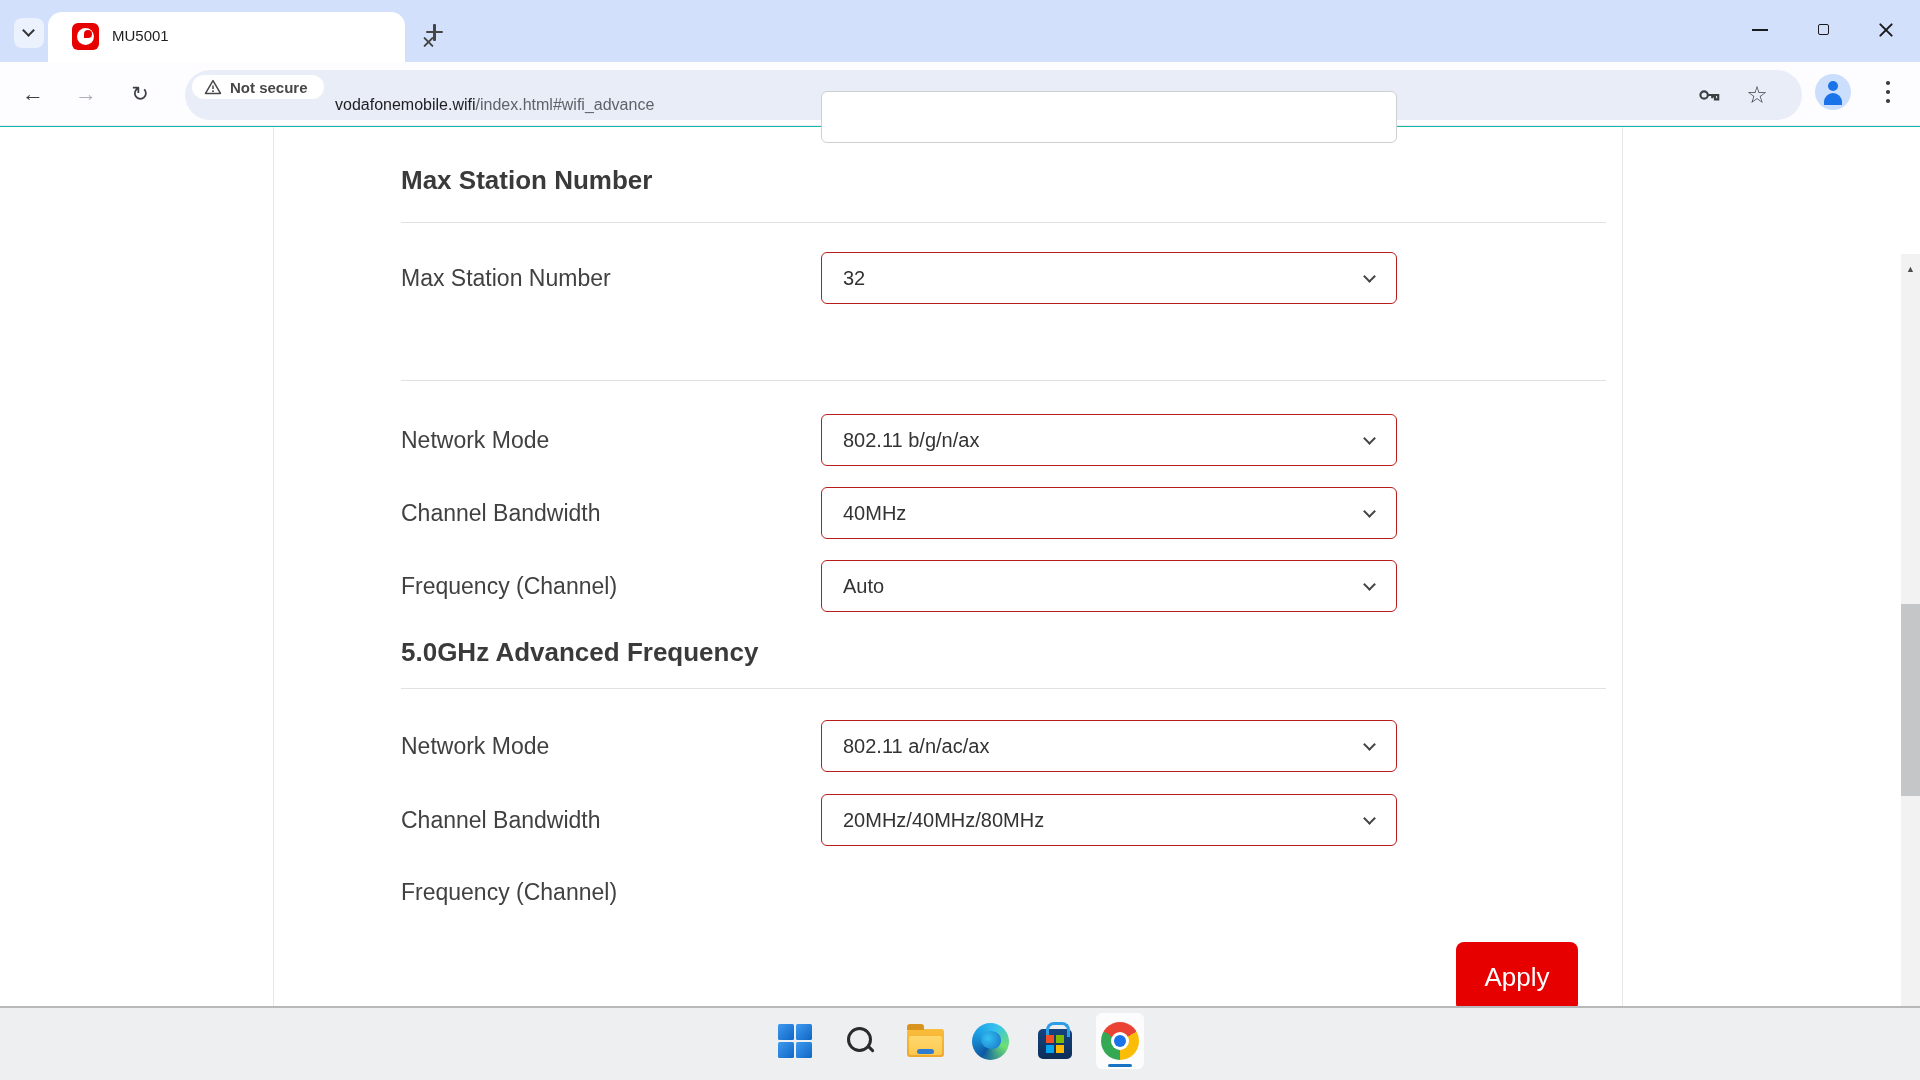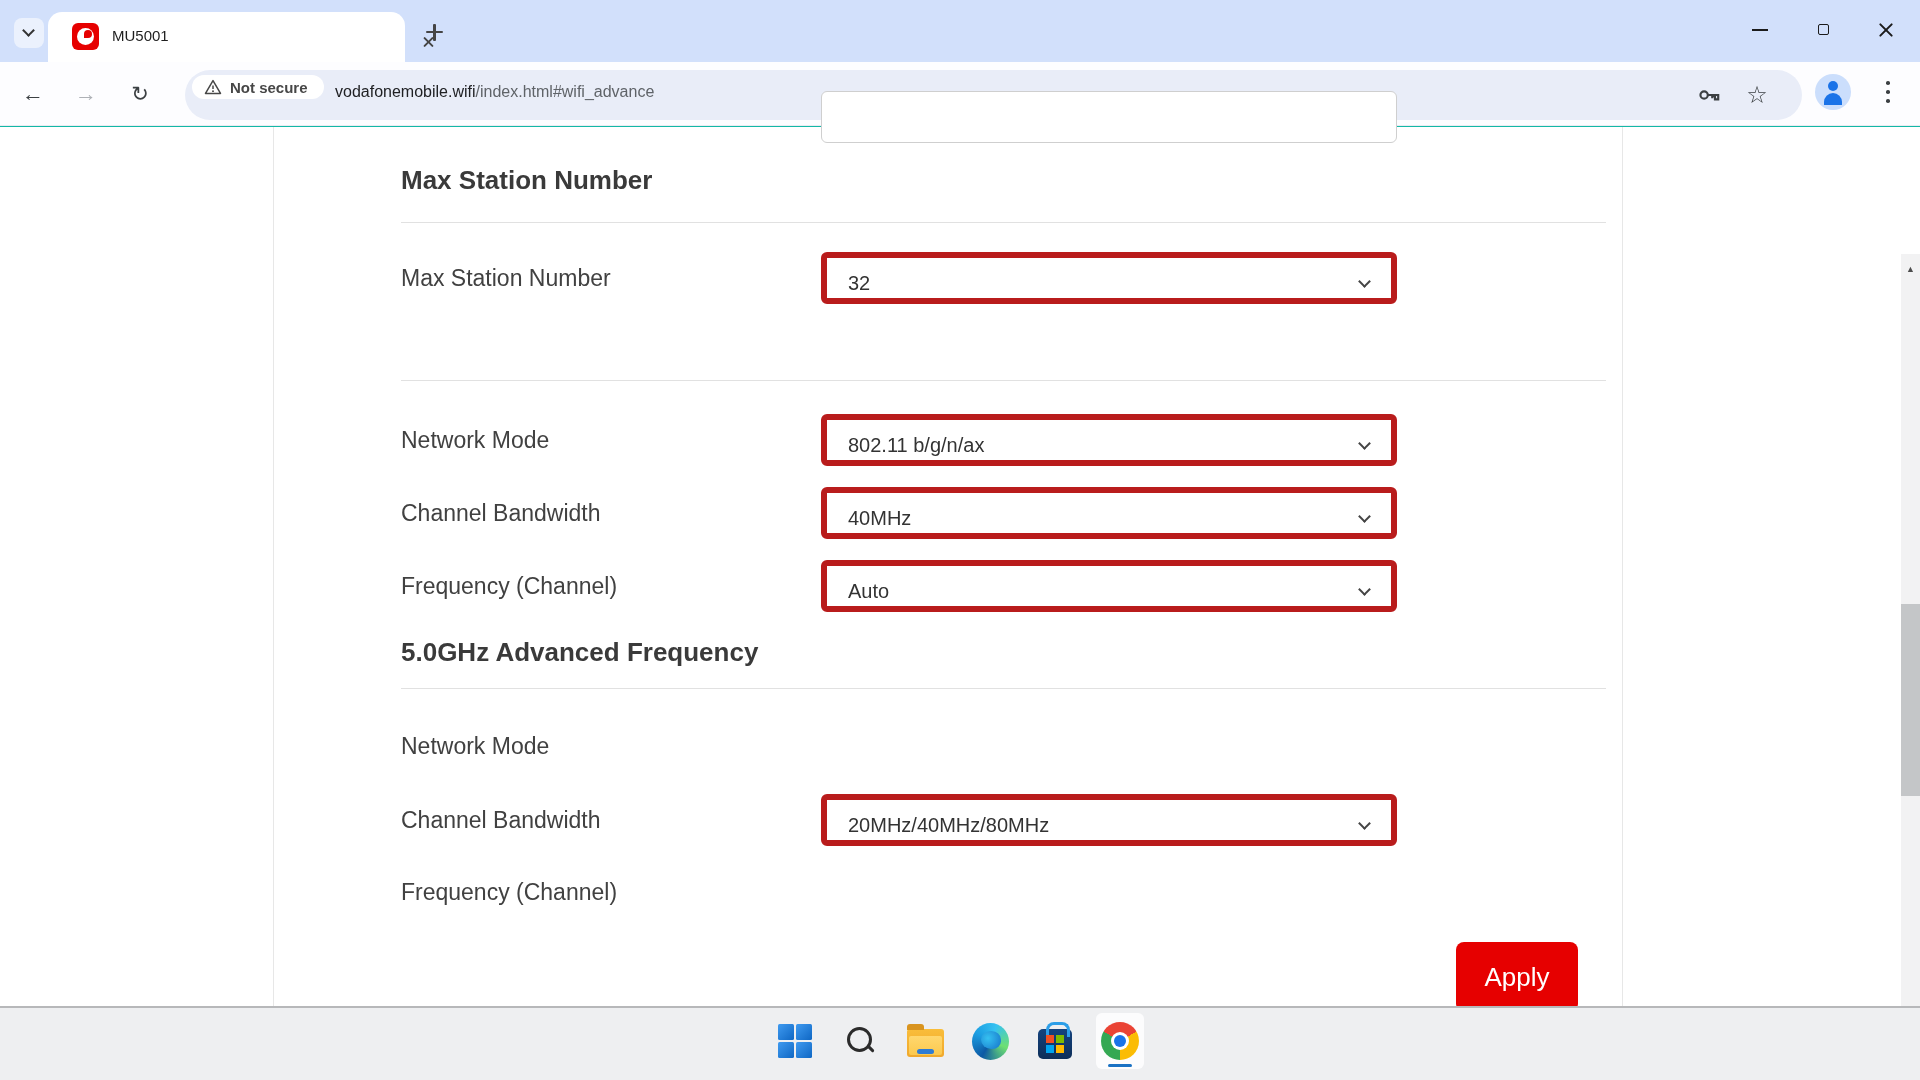--- a/index.html
+++ b/index.html
@@ -36,21 +36,21 @@
   .close-glyph .xbar { width:18px; top:8px; left:0; background:#1b1b1b; }
 
   .toolbar { position:absolute; left:0; top:62px; width:1920px; height:64px; background:#fdfdff; border-bottom:1px solid #e9ebf2; }
   .navbtn { position:absolute; top:12px; width:40px; height:40px; font-size:22px; color:#3c4043;
             display:flex; align-items:center; justify-content:center; border-radius:50%; }
   .navbtn.back { left:13px; } .navbtn.fwd { left:66px; color:#aeb1b6; } .navbtn.reload { left:120px; font-size:21px; }
   .omnibox { position:absolute; left:185px; top:8px; width:1617px; height:50px; background:#e9edf8; border-radius:25px; }
   .notsecure-chip { position:absolute; left:7px; top:5px; height:24px; background:#fff; border-radius:20px;
                     display:flex; align-items:center; padding:0 16px 0 12px; gap:8px; }
   .notsecure-label { font-size:15px; font-weight:bold; color:#474747; }
-  .url { position:absolute; left:150px; top:13px; font-size:16px; color:#202124; white-space:nowrap; }
+  .url { position:absolute; left:150px; top:26px; font-size:16px; color:#202124; white-space:nowrap; }
   .url .path { color:#5f6368; }
   .omni-icon { position:absolute; top:11px; width:28px; height:28px; display:flex; align-items:center; justify-content:center; }
   .omni-icon.key { left:1510px; }
   .omni-icon.star { left:1558px; font-size:24px; color:#3c4043; }
   .avatar { position:absolute; left:1815px; top:12px; width:36px; height:36px; border-radius:50%; background:#cbdefc; overflow:hidden; }
   .avatar::before { content:""; position:absolute; left:13px; top:7px; width:10px; height:10px; background:#1a73e8; border-radius:50%; }
   .avatar::after { content:""; position:absolute; left:9px; top:19px; width:18px; height:12px; background:#1a73e8; border-radius:9px 9px 0 0; }
   .menu-dots { position:absolute; left:1880px; top:17px; width:16px; height:26px; display:flex; flex-direction:column; align-items:center; justify-content:space-between; padding:2px 0; }
   .dot { width:3.6px; height:3.6px; background:#3c4043; border-radius:50%; }
 
@@ -58,21 +58,21 @@
   .viewport { position:absolute; left:0; top:127px; width:1920px; height:879px; background:#fff; }
   .content { position:absolute; left:273px; top:0; width:1350px; height:879px; background:#fff;
              border-left:1px solid #e7e7e7; border-right:1px solid #e7e7e7; }
   .cut-select { position:absolute; left:547px; top:-36px; width:576px; height:52px;
                 border:1px solid #cfcfcf; border-radius:6px; background:#fff; }
   .sec-heading { position:absolute; left:127px; font-size:26px; font-weight:bold; color:#3a3a3a; }
   .sec-divider { position:absolute; left:127px; width:1205px; height:1px; background:#e1e1e1; }
   .field-row { position:absolute; left:127px; width:1205px; height:52px; }
   .field-label { position:absolute; left:0; top:0; height:52px; line-height:52px; font-size:23px; color:#414141; }
   .sel { position:absolute; left:420px; top:0; width:576px; height:52px; background:#fff;
-         border:6px solid #b91c1c; border-radius:6px; font-size:20px; color:#333;
+         border:1px solid #b91c1c; border-radius:6px; font-size:20px; color:#333;
          line-height:50px; padding-left:21px; }
   .sel .chev { position:absolute; right:22px; top:19px; border-color:#444; }
   .sel.focused { border:2px solid #e60000; line-height:48px; box-shadow:0 0 10px rgba(90,150,255,.5); }
   .apply-btn { position:absolute; left:1182px; top:815px; width:122px; height:70px; background:#e60000;
                border:none; border-radius:8px; color:#fff; font-size:26px; font-family:"Liberation Sans",sans-serif; }
 
   
   .scrollbar { position:absolute; left:1901px; top:127px; width:19px; height:879px; background:#f2f2f3; }
   .sb-arrow { position:absolute; left:0; width:19px; height:17px; font-size:9px; color:#4d4d4d;
               display:flex; align-items:center; justify-content:center; }
@@ -206,20 +206,21 @@
       </div>
       <div class="field-row" style="top:433px">
         <div class="field-label">Frequency (Channel)</div>
         <div class="sel"><span>Auto</span><span class="chev"></span></div>
       </div>
 
       <div class="sec-heading" style="top:510px">5.0GHz Advanced Frequency</div>
       <div class="sec-divider" style="top:561px"></div>
       <div class="field-row" style="top:593px">
         <div class="field-label">Network Mode</div>
+        <div class="sel"><span>802.11 a/n/ac/ax</span><span class="chev"></span></div>
       </div>
       <div class="field-row" style="top:667px">
         <div class="field-label">Channel Bandwidth</div>
         <div class="sel"><span>20MHz/40MHz/80MHz</span><span class="chev"></span></div>
       </div>
       <div class="field-row" style="top:739px">
         <div class="field-label">Frequency (Channel)</div>
       </div>
 
       <button class="apply-btn">Apply</button>

